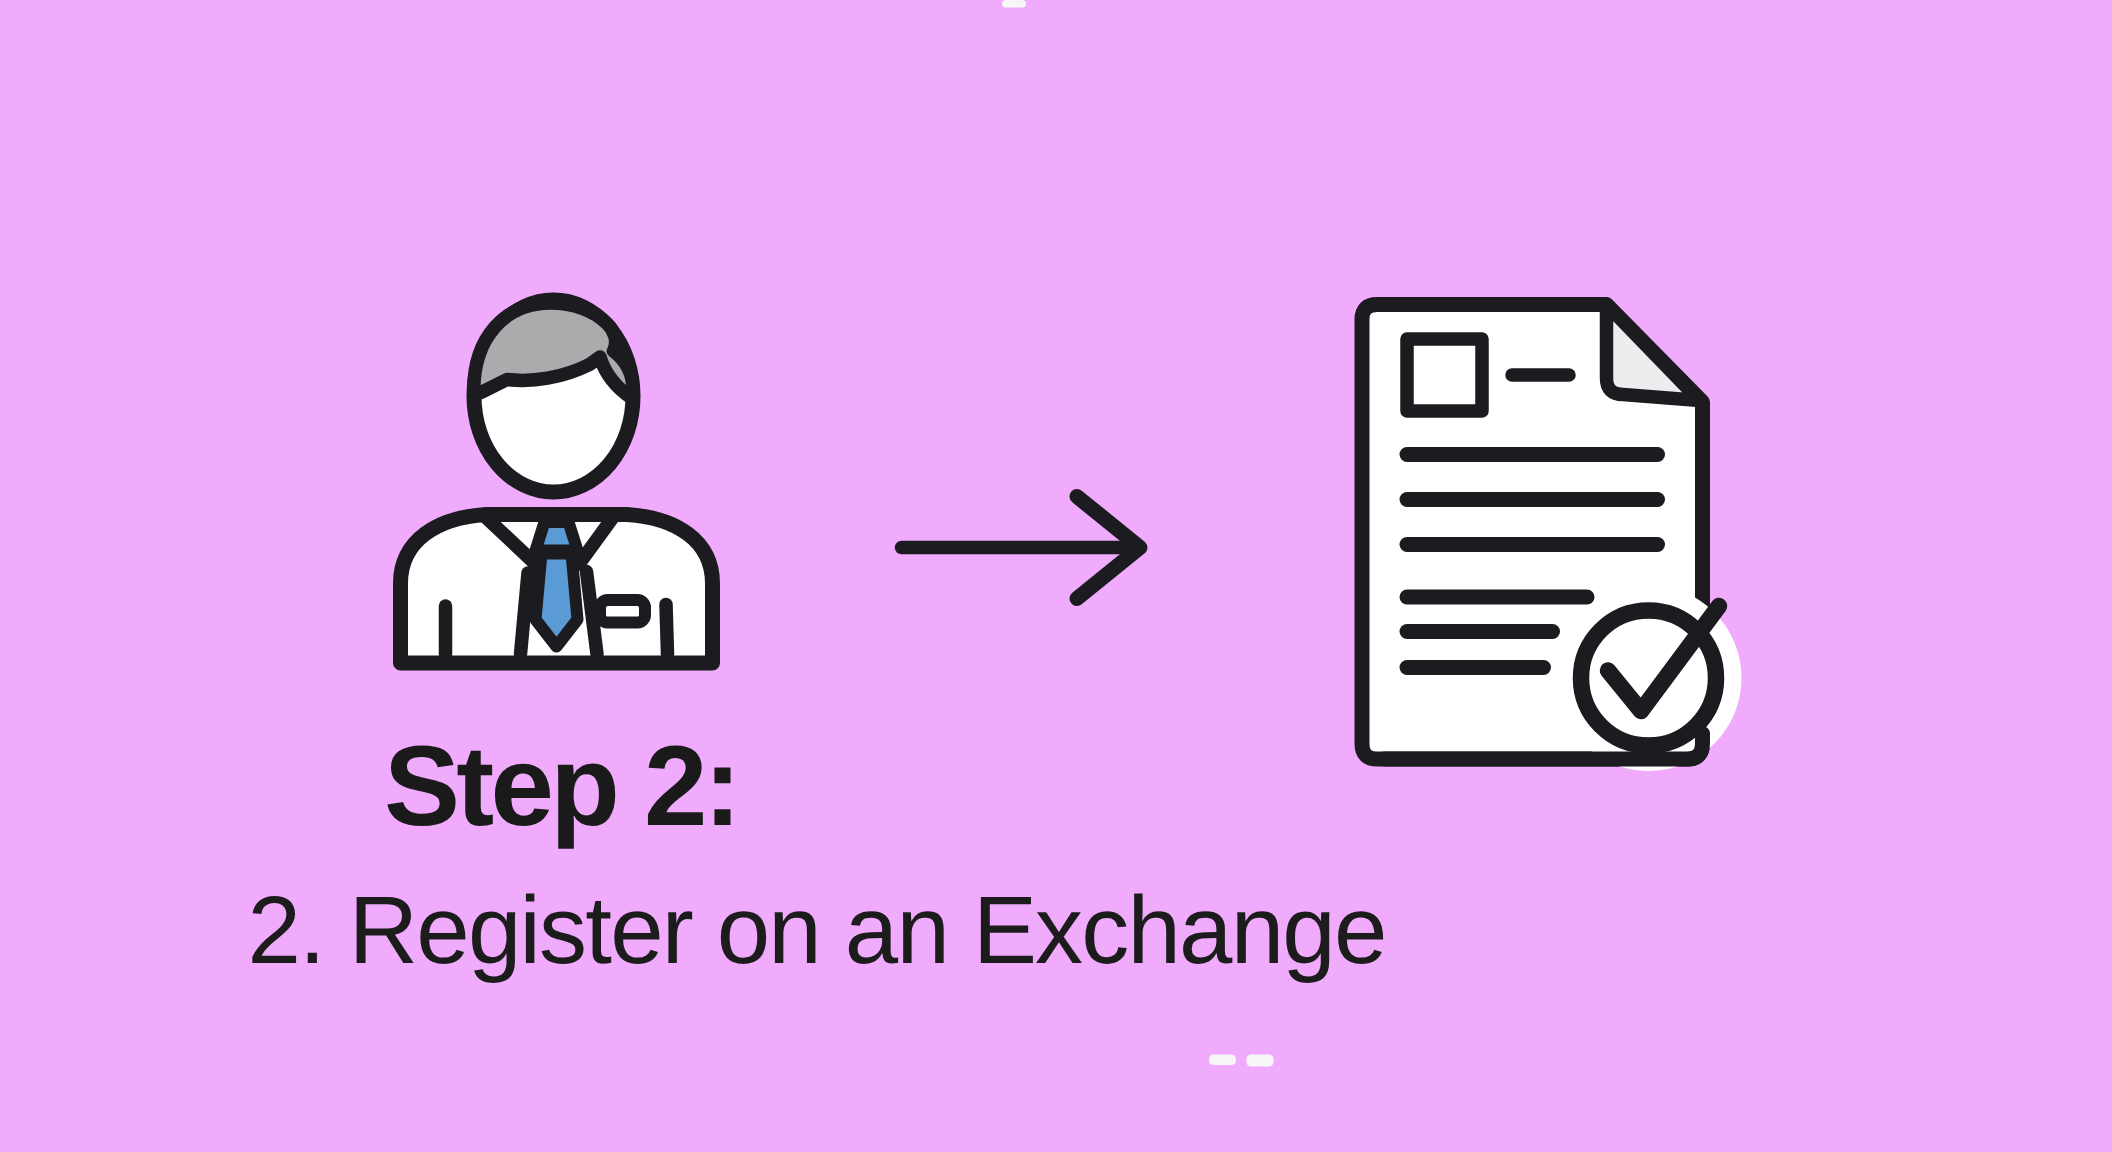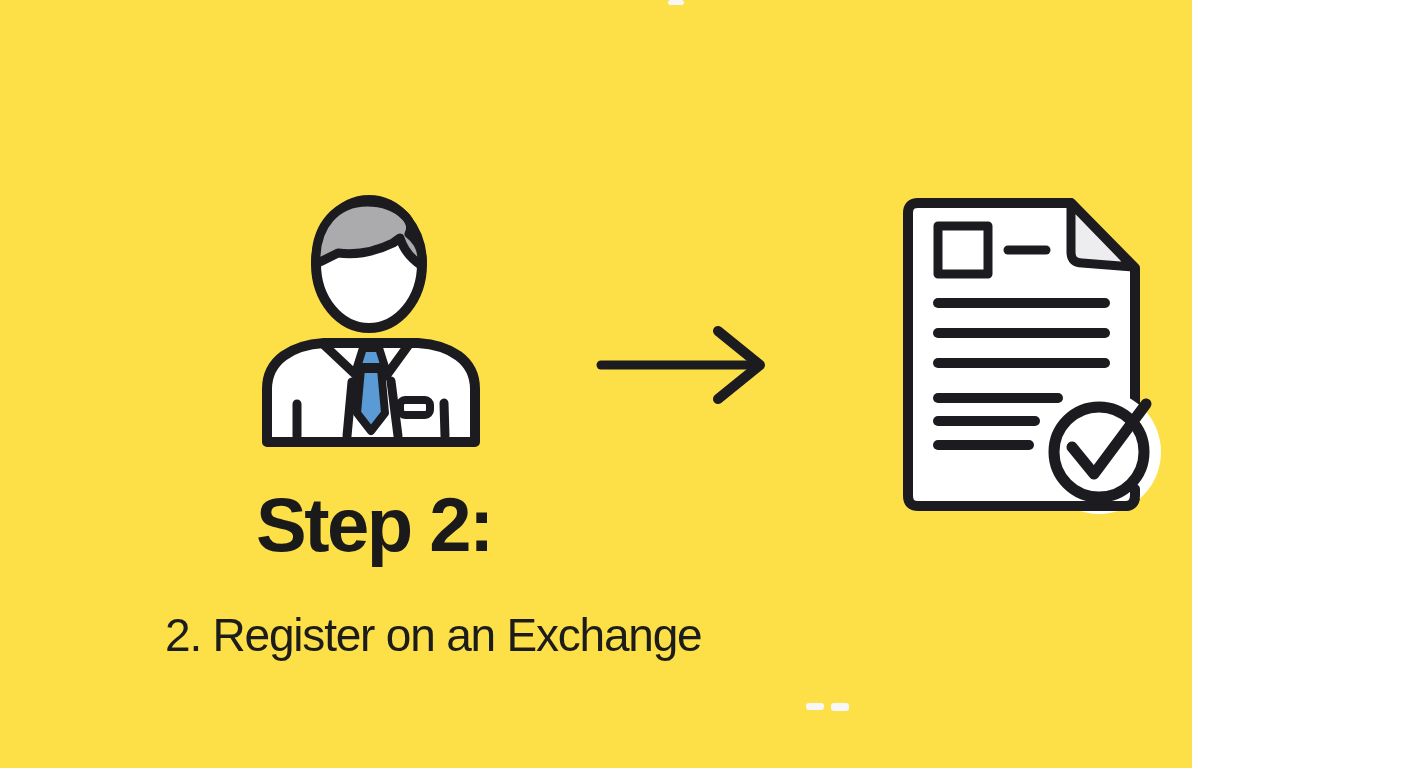--- a/index.html
+++ b/index.html
@@ -1,21 +1,21 @@
 <!DOCTYPE html>
 <html><head>
 <meta charset="utf-8">
 <style>
   * { margin: 0; padding: 0; box-sizing: border-box; }
   html, body { background: #ffffff; }
   .canvas {
     position: relative;
-    width: 1192px;
+    width: 1408px;
     height: 768px;
-    background: #fde047;
+    background: #f0abfc;
     overflow: hidden;
     font-family: "Liberation Sans", sans-serif;
   }
   .abs { position: absolute; }
 
   
   .s  { stroke: #1c1c20; fill: none; stroke-linecap: round; stroke-linejoin: round; }
   .sw { stroke: #1c1c20; fill: #ffffff; stroke-linecap: round; stroke-linejoin: round; }
   .sf { stroke: #1c1c20; stroke-linecap: round; stroke-linejoin: round; } 
   .halo { fill: #ffffff; stroke: none; }
@@ -27,26 +27,25 @@
   .step-heading {
     left: 256px; top: 481px;
     font-size: 76px;
     font-weight: 700;
     letter-spacing: -2.5px;
     color: #1a1a1a;
     white-space: nowrap;
   }
   .step-caption {
     left: 165px; top: 583px;
-    font-size: 46px;
+    font-size: 64px;
     font-weight: 400;
     letter-spacing: -1.2px;
     color: #1c1c1c;
     white-space: nowrap;
-    margin-top: 25px;
   }
 
   .smudge { background: #f7f7f8; border-radius: 3px; }
   .smudge-top { left: 668px; top: 0; width: 16px; height: 5px; }
   .smudge-b1  { left: 806px; top: 703px; width: 18px; height: 7px; }
   .smudge-b2  { left: 831px; top: 703px; width: 18px; height: 8px; }
 </style>
 </head>
 <body>
 

